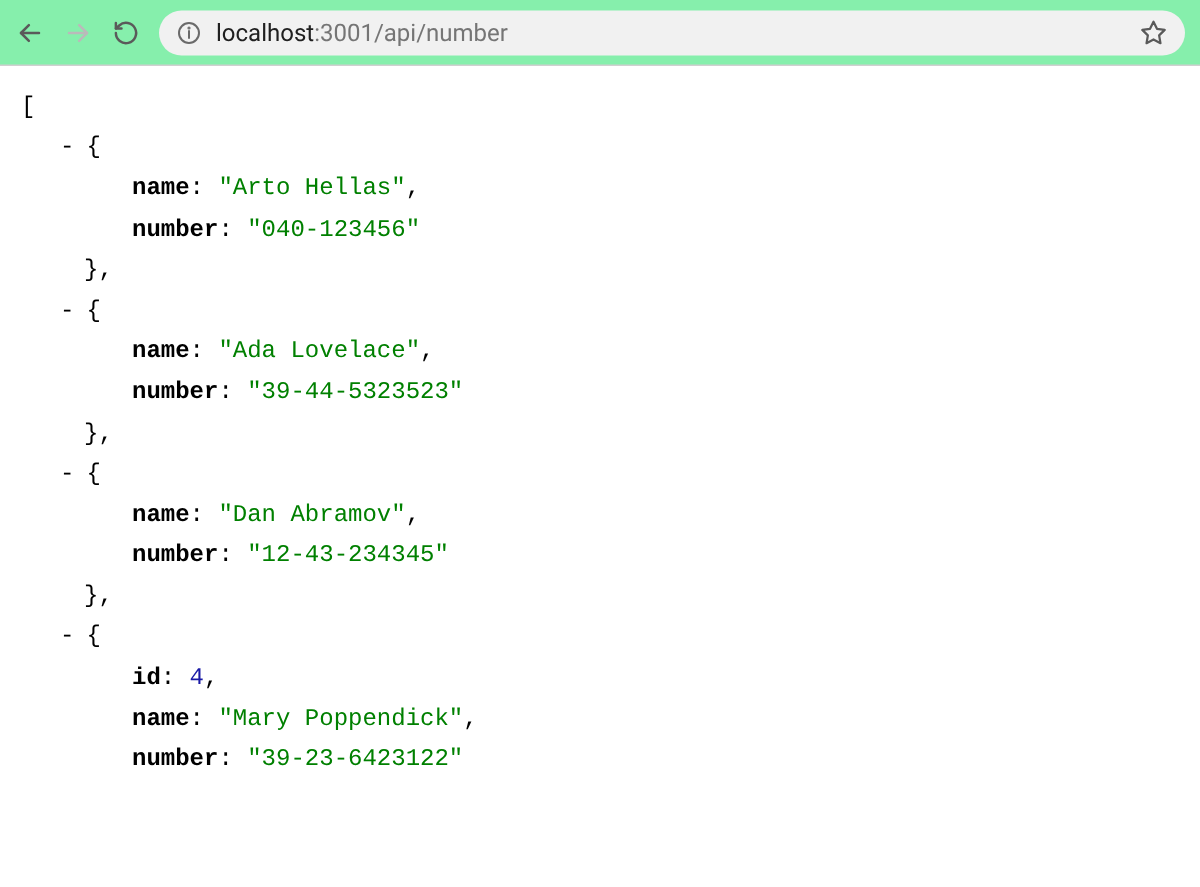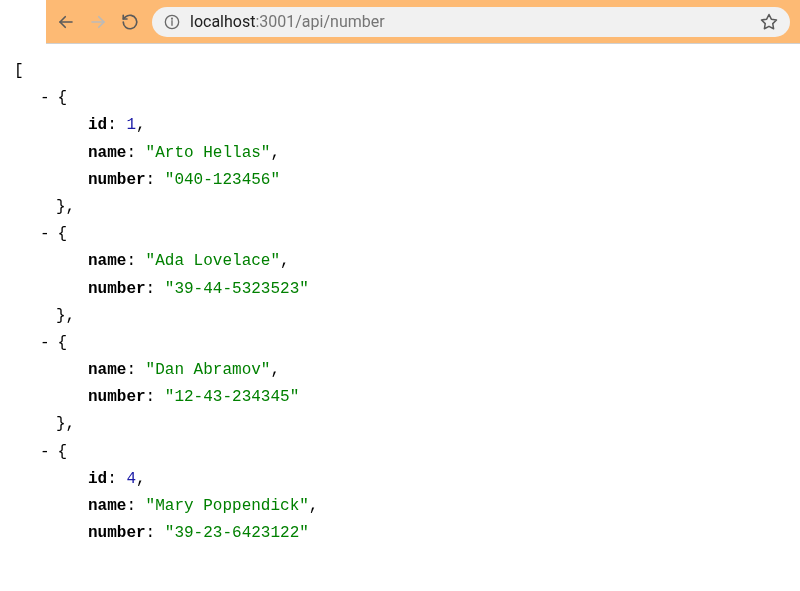--- a/index.html
+++ b/index.html
@@ -9,27 +9,26 @@
     }
     body {
       font-family: -apple-system, BlinkMacSystemFont, "Segoe UI", Roboto, sans-serif;
       background: #fff;
       width: 800px;
       height: 591px;
       overflow: hidden;
     }
     .toolbar {
       height: 44px;
-      background: #fdba74;
+      background: #86efac;
       display: flex;
       align-items: center;
       padding: 0 10px;
       gap: 12px;
       border-bottom: 1px solid #d0d0d0;
-      margin-left: 46px;
     }
     .nav-icon {
       width: 20px;
       height: 20px;
       display: flex;
       align-items: center;
       justify-content: center;
       color: #5a5a5a;
       cursor: pointer;
     }
@@ -177,21 +176,20 @@
   </div>
 </div>
 
 <div class="content">
   <div class="bracket">[</div>
   <div id="json-body">
       <div class="obj-line">
         <span class="dash">-</span>
         <span class="brace">{</span>
       </div>
-      <div class="prop-row"><span class="key">id</span><span class="colon">: </span><span class="num">1</span><span class="comma">,</span></div>
       <div class="prop-row"><span class="key">name</span><span class="colon">: </span><span class="str">"Arto Hellas"</span><span class="comma">,</span></div>
       <div class="prop-row"><span class="key">number</span><span class="colon">: </span><span class="str">"040-123456"</span></div>
       <div class="close-brace-line"><span class="brace">}</span><span class="comma">,</span></div>
       <div class="obj-line">
         <span class="dash">-</span>
         <span class="brace">{</span>
       </div>
       <div class="prop-row"><span class="key">name</span><span class="colon">: </span><span class="str">"Ada Lovelace"</span><span class="comma">,</span></div>
       <div class="prop-row"><span class="key">number</span><span class="colon">: </span><span class="str">"39-44-5323523"</span></div>
       <div class="close-brace-line"><span class="brace">}</span><span class="comma">,</span></div>

